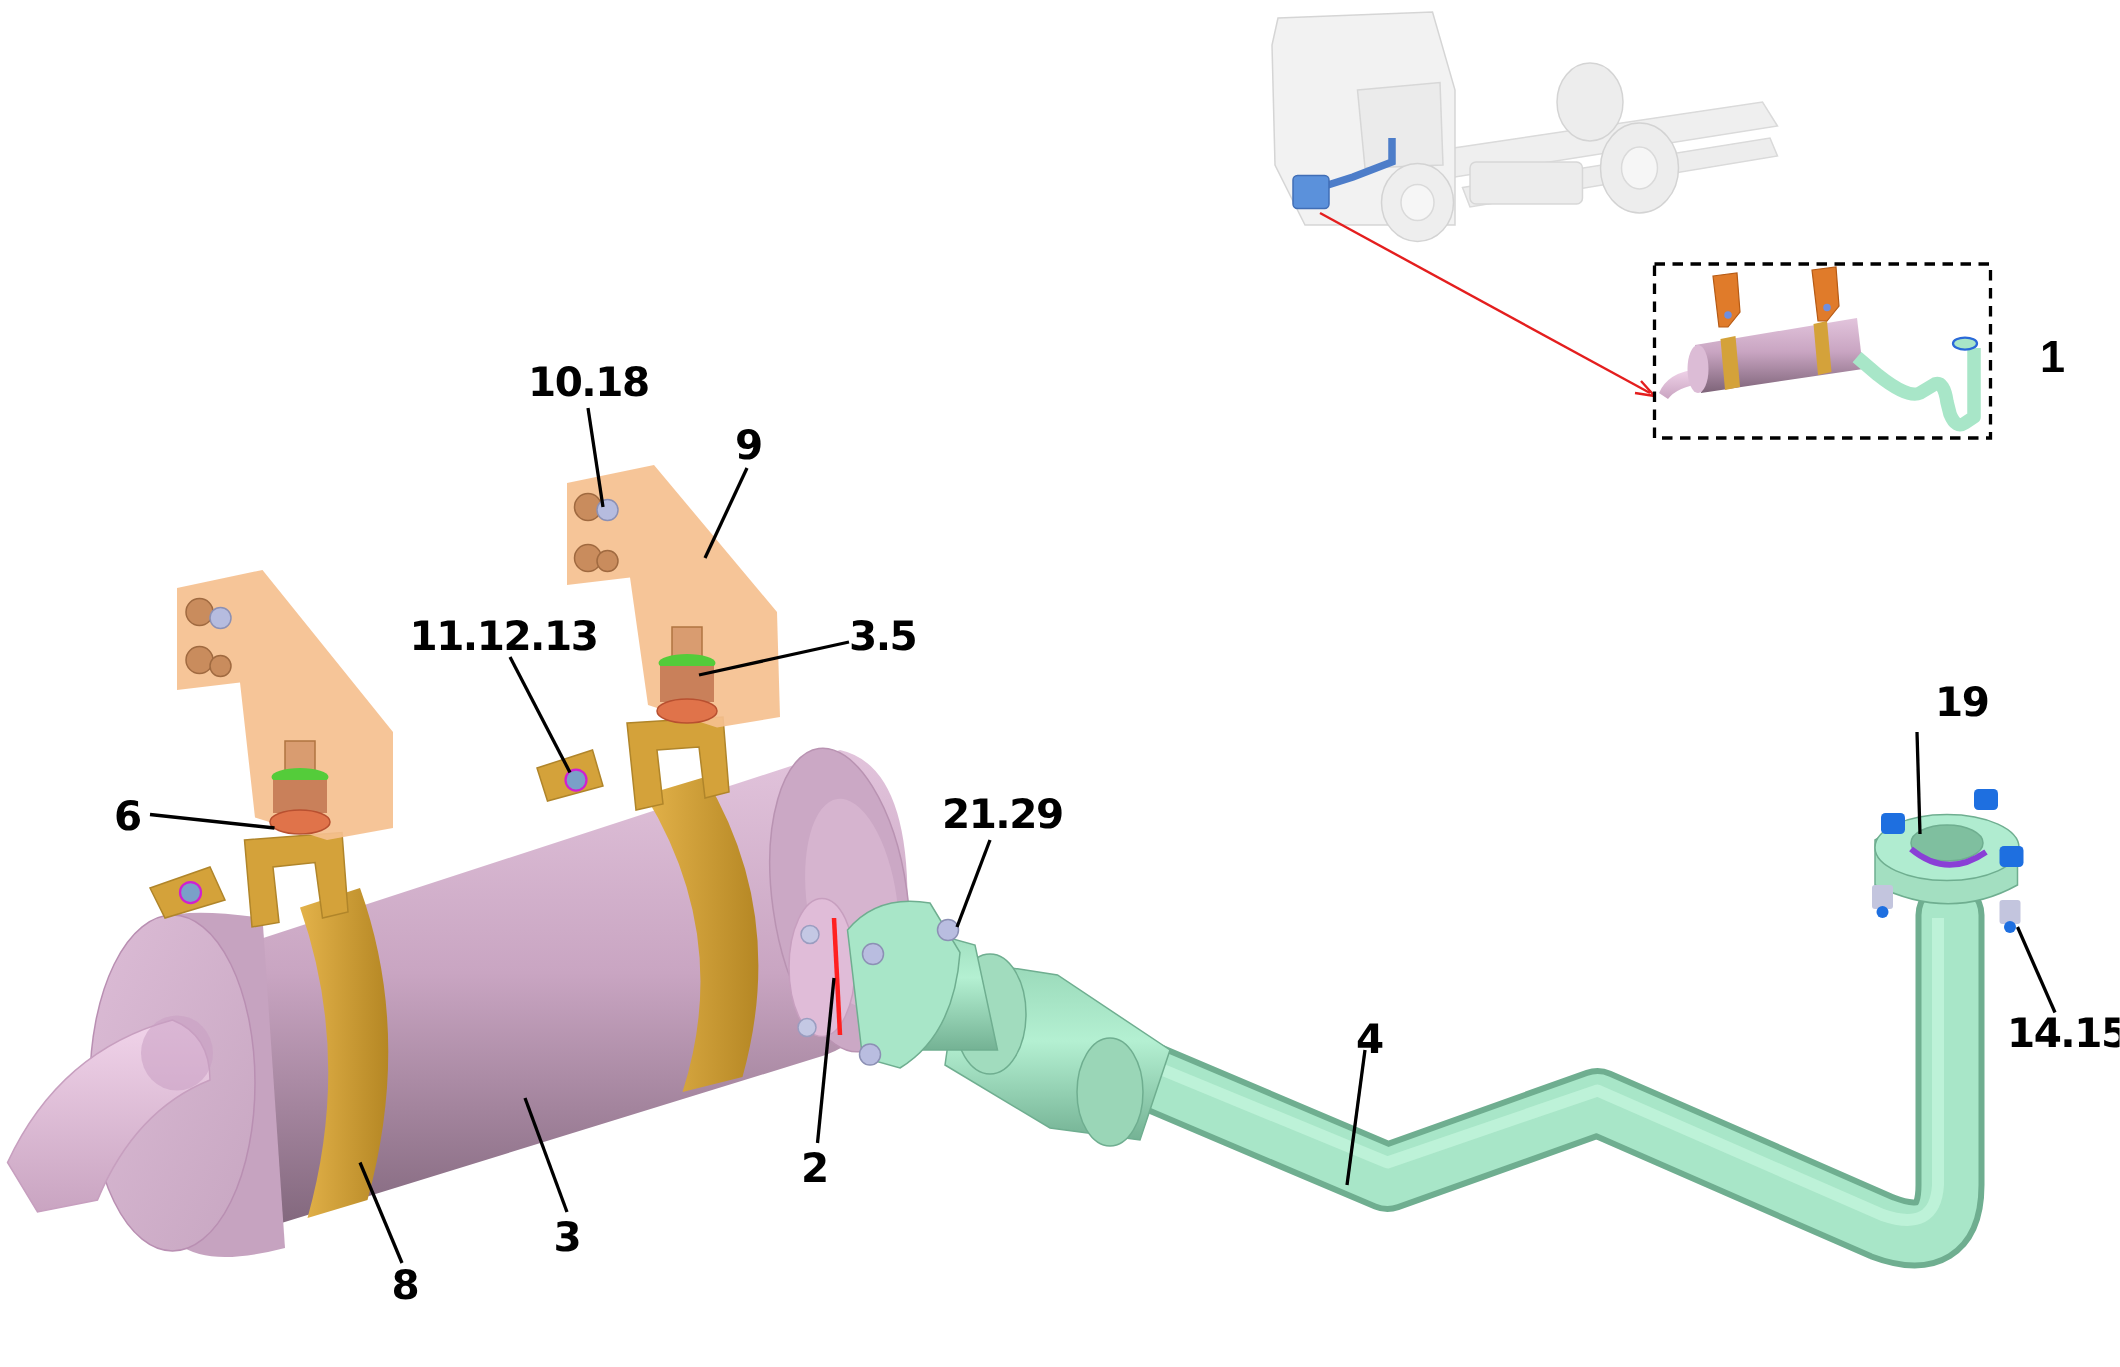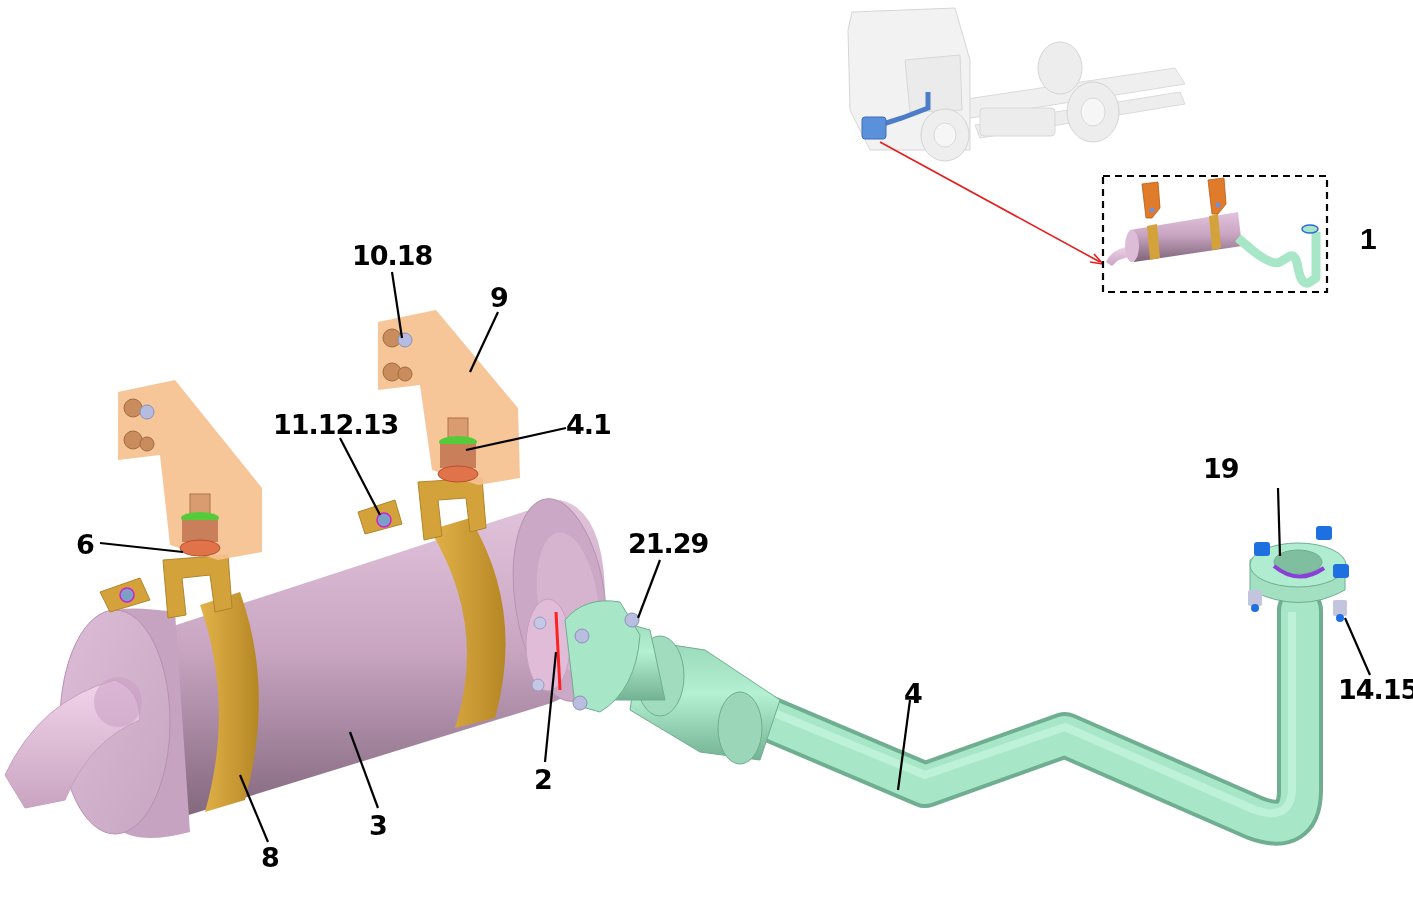--- a/index.html
+++ b/index.html
@@ -198,23 +198,23 @@
       <line x1="1370" y1="675" x2="1345" y2="618"></line>
       <line x1="268" y1="842" x2="240" y2="775"></line>
       <line x1="378" y1="808" x2="350" y2="732"></line>
     </g>
   </svg>
 
   
   <div class="callout-label" style="left:352px; top:242px;">10.18</div>
   <div class="callout-label" style="left:490px; top:284px;">9</div>
   <div class="callout-label" style="left:273px; top:411px;">11.12.13</div>
-  <div class="callout-label" style="left:566px; top:411px;">4.1</div>
+  <div class="callout-label" style="left:566px; top:411px;">3.5</div>
   <div class="callout-label" style="left:76px; top:531px;">6</div>
   <div class="callout-label" style="left:628px; top:530px;">21.29</div>
   <div class="callout-label" style="left:534px; top:766px;">2</div>
   <div class="callout-label" style="left:904px; top:680px;">4</div>
-  <div class="callout-label" style="left:1203px; top:455px;">19</div>
+  <div class="callout-label" style="left:1290px; top:455px;">19</div>
   <div class="callout-label" style="left:1338px; top:676px;">14.15</div>
   <div class="callout-label" style="left:261px; top:844px;">8</div>
   <div class="callout-label" style="left:369px; top:812px;">3</div>
   <div class="index-label" style="left:1360px; top:222px;">1</div>
 </div>
 
 </body></html>

